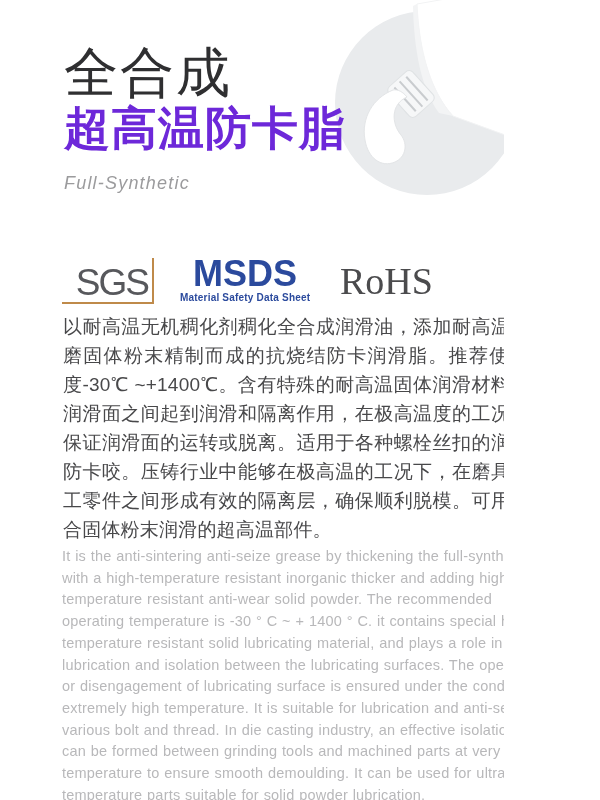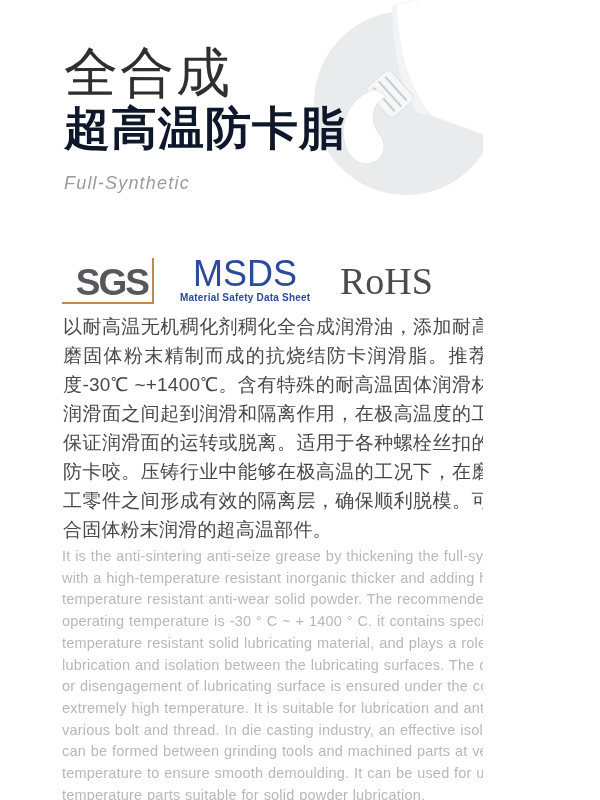--- a/index.html
+++ b/index.html
@@ -2,67 +2,68 @@
 <html><head>
 <meta charset="utf-8">
 <style>
   html,body{margin:0;padding:0;background:#ffffff;}
   .page{
     position:relative;
     width:483px;height:800px;
     background:#ffffff;
     overflow:hidden;
     font-family:"Liberation Sans", sans-serif;
+    padding-left:21px;
   }
   
   .hero{
     position:absolute; top:0; right:0; width:185px; height:235px;
   }
   
   .title-cn{
     position:absolute; left:64px; top:42px;
     font-size:54px; line-height:60px; font-weight:400;
     color:#2f2f31; letter-spacing:2px; white-space:nowrap;
   }
   .subtitle-cn{
     position:absolute; left:64px; top:100px;
     font-size:46px; line-height:56px; font-weight:700;
-    color:#0f172a; letter-spacing:1px; white-space:nowrap;
+    color:#6d28d9; letter-spacing:1px; white-space:nowrap;
   }
   .title-en{
     position:absolute; left:64px; top:168px;
     font-size:18px; line-height:31px; font-style:italic;
     color:#9b9b9d; letter-spacing:1.2px; word-spacing:3px;
   }
   
   .certs{
     position:absolute; left:62px; top:252px; height:52px;
     display:flex; align-items:flex-end;
   }
   .sgs-logo{
     position:relative; width:92px; height:48px;
   }
   .sgs-text{
     position:absolute; right:6px; bottom:3px;
-    font-size:37px; font-weight:700; color:#57585c;
+    font-size:37px; font-weight:400; color:#57585c;
     letter-spacing:-2px; line-height:1;margin-top:12px;
   }
   .sgs-underline{
     position:absolute; left:0; right:0; bottom:0; height:2px;
     background:#bf8a4a;
   }
   .sgs-vline{
     position:absolute; right:0; bottom:0; width:2px; height:46px;
     background:#bf8a4a;
   }
   .msds-logo{
     margin-left:26px; width:130px; text-align:center; padding-bottom:1px;
   }
   .msds-text{
-    font-size:36px; font-weight:400; color:#2b4a9d;
+    font-size:36px; font-weight:700; color:#2b4a9d;
     letter-spacing:0px; line-height:34px; display:block;
   }
   .msds-caption{
     display:block; margin-top:1px;
     font-size:10px; font-weight:700; color:#2b4a9d;
     letter-spacing:0.2px; white-space:nowrap;
   }
   .rohs-logo{
     margin-left:30px; padding-bottom:4px;
     font-family:"Liberation Serif", serif;

